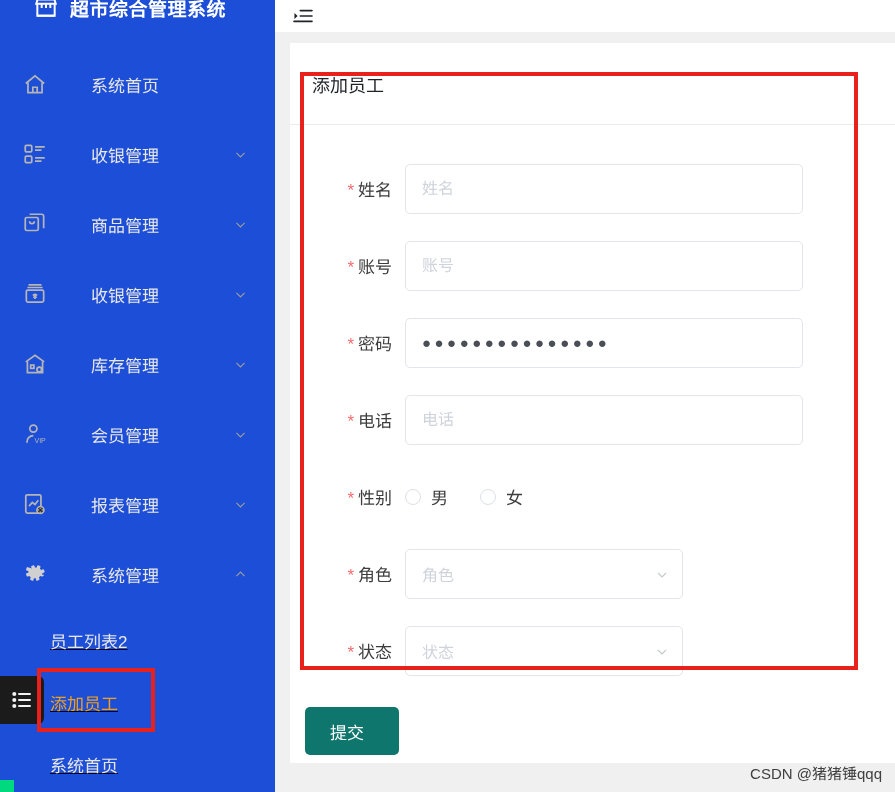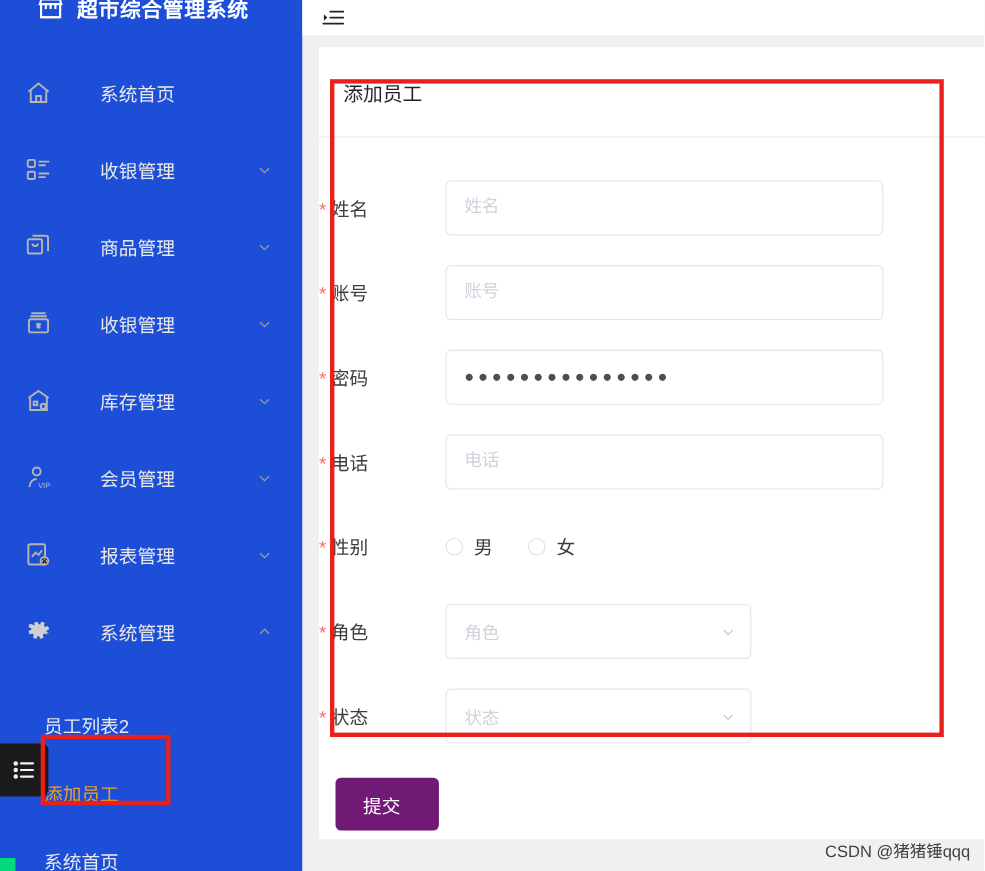--- a/index.html
+++ b/index.html
@@ -44,23 +44,24 @@
   }
   .nav-label {
     color: #e8e8e8; font-size: 17px; white-space: nowrap;
   }
   .nav-chev {
     position: absolute; right: 28px; top: 50%;
     width: 13px; height: 13px; margin-top: -6px;
     display: block;
   }
   .nav-sub {
-    display: flex; align-items: flex-end;
-    height: 62px; padding-left: 40px;
+    display: flex; align-items: center;
+    height: 62px; padding-left: 50px;
     cursor: pointer;
+    text-decoration: underline;
   }
   .nav-sub .nav-label { font-size: 17px; color: #e8e8e8; }
   .nav-sub.active .nav-label { color: #f0a020; }
 
   
   .edge-tab {
     position: absolute; left: 0; top: 676px;
     width: 44px; height: 48px;
     background: #1b1b1b;
     border-radius: 0 6px 6px 0;
@@ -103,21 +104,21 @@
   }
   .card-title { font-size: 18px; color: #1f2329; }
 
   .form { padding-top: 25px; }
   .frow {
     display: flex; align-items: center;
     height: 77px;
   }
   .flabel {
     width: 115px; flex: 0 0 115px;
-    text-align: left; padding-right: 13px;
+    text-align: right; padding-right: 13px;
     font-size: 17px; color: #3d3d3d;
     white-space: nowrap;
   }
   .req { color: #f56c6c; margin-right: 4px; }
 
   .tinput {
     width: 398px; height: 50px;
     border: 1px solid #e2e5ea; border-radius: 5px;
     background: #fff;
     font-size: 16px; color: #3d3d3d;
@@ -162,21 +163,21 @@
 
   .btn-row { display: flex; padding-left: 15px; padding-top: 18px; }
   .btn {
     height: 48px; min-width: 94px;
     border: none; border-radius: 5px;
     font-size: 17px; color: #fff;
     font-family: inherit;
     cursor: pointer;
     padding: 0 22px;
   }
-  .btn-primary { background: #701a75; padding-left: 12px; }
+  .btn-primary { background: #0f766e; padding-left: 12px; }
   .btn-reset { background: #909399; margin-left: 15px; }
 
   
   .annot {
     position: absolute;
     border: 4px solid #e8211c;
     pointer-events: none;
     z-index: 40;
   }
   #annot-form { left: 300px; top: 72px; width: 558px; height: 598px; }

